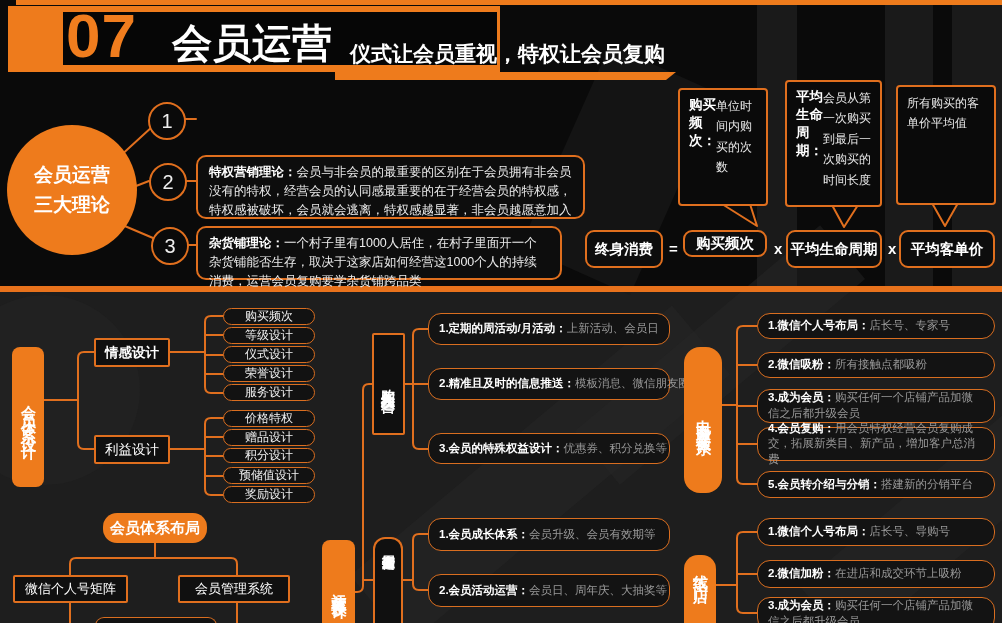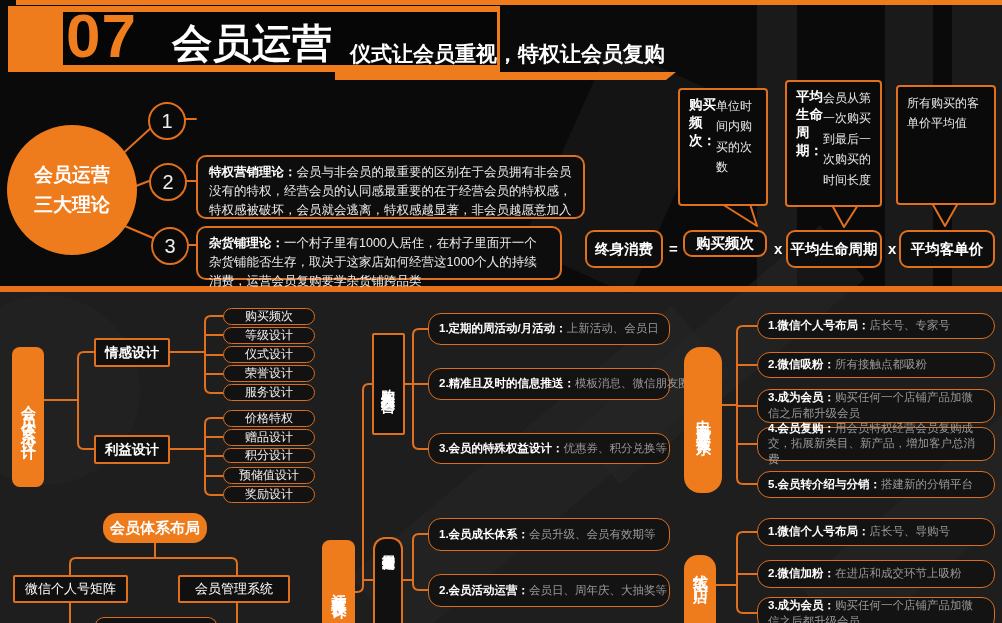--- a/index.html
+++ b/index.html
@@ -181,21 +181,21 @@
     <span>平均客单价</span>
     </div>
 
   <div class="abs fbox vtext" style="left:12px;top:347px;width:32px;height:140px;border-radius:8px;font-size:15px;letter-spacing:8px;">会员体系设计</div>
   <div class="abs obox" style="left:94px;top:338px;width:76px;height:29px;font-size:13.5px;font-weight:bold;">情感设计</div>
   <div class="abs leaf" style="left:223px;top:308px;width:92px;height:17px;">购买频次</div>
   <div class="abs leaf" style="left:223px;top:327px;width:92px;height:17px;">等级设计</div>
   <div class="abs leaf" style="left:223px;top:346px;width:92px;height:17px;">仪式设计</div>
   <div class="abs leaf" style="left:223px;top:365px;width:92px;height:17px;">荣誉设计</div>
   <div class="abs leaf" style="left:223px;top:384px;width:92px;height:17px;">服务设计</div>
-  <div class="abs obox" style="left:94px;top:435px;width:76px;height:29px;font-size:13.5px;font-weight:bold;">利益设计</div>
+  <div class="abs obox" style="left:94px;top:435px;width:76px;height:29px;font-size:13.5px;font-weight:normal;">利益设计</div>
   <div class="abs leaf" style="left:223px;top:410px;width:92px;height:17px;">价格特权</div>
   <div class="abs leaf" style="left:223px;top:429px;width:92px;height:17px;">赠品设计</div>
   <div class="abs leaf" style="left:223px;top:448px;width:92px;height:15px;">积分设计</div>
   <div class="abs leaf" style="left:223px;top:467px;width:92px;height:17px;">预储值设计</div>
   <div class="abs leaf" style="left:223px;top:486px;width:92px;height:17px;">奖励设计</div>
 
   <div class="abs fbox" style="left:103px;top:513px;width:104px;height:30px;border-radius:14px;font-size:15px;">会员体系布局</div>
   <div class="abs obox" style="left:13px;top:575px;width:115px;height:28px;font-size:13px;">微信个人号矩阵</div>
   <div class="abs obox" style="left:178px;top:575px;width:112px;height:28px;font-size:13px;">会员管理系统</div>
   <div class="abs" style="left:95px;top:617px;width:120px;height:8px;border:1.5px solid #d96e20;border-bottom:none;border-radius:9px 9px 0 0;background:#121212;"></div>

